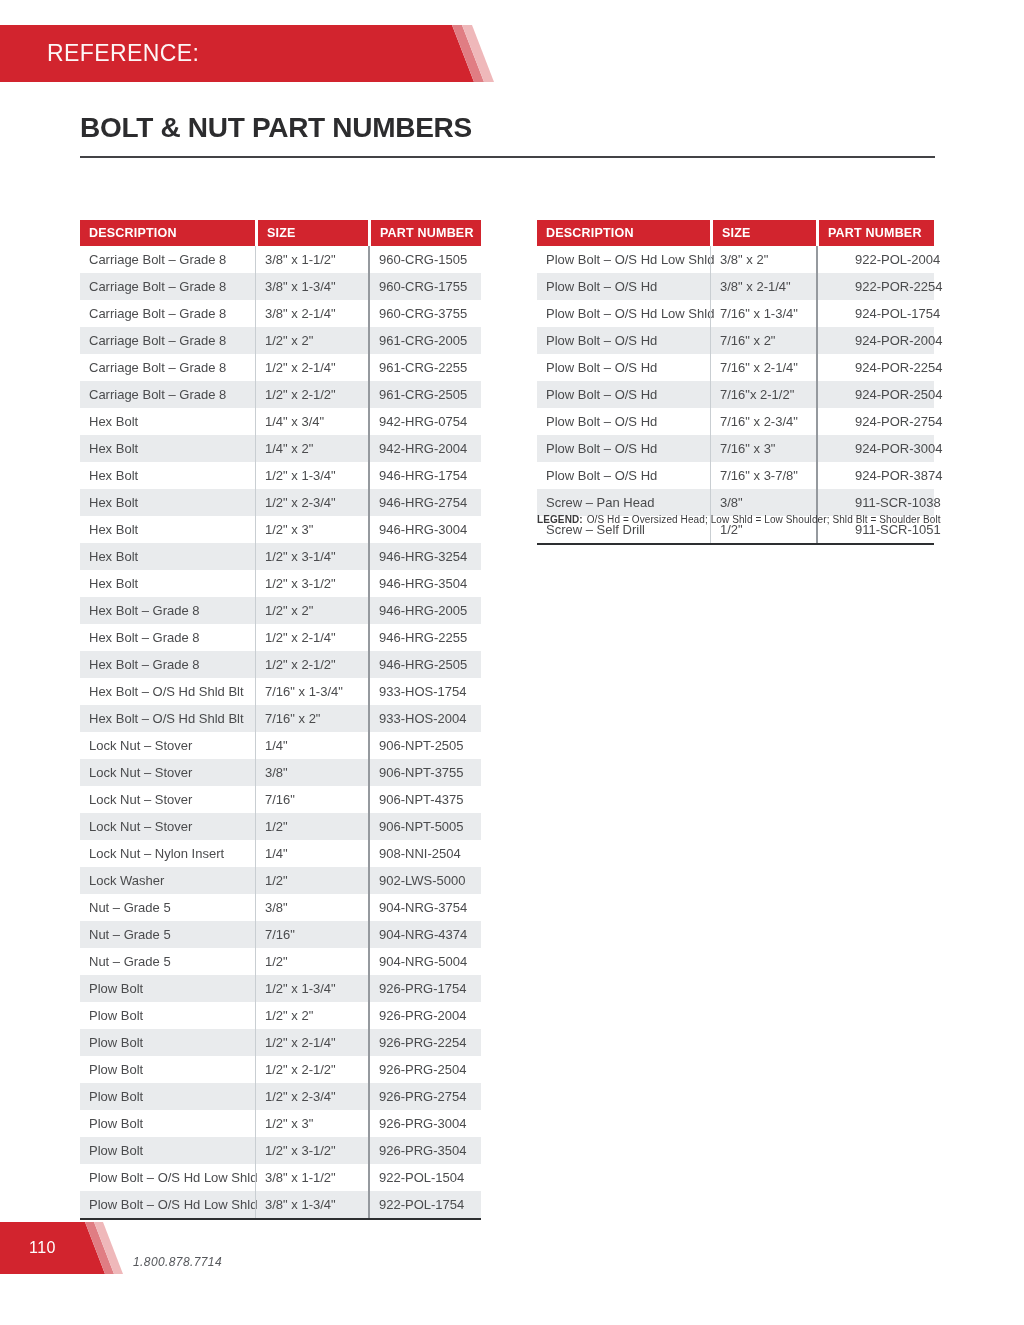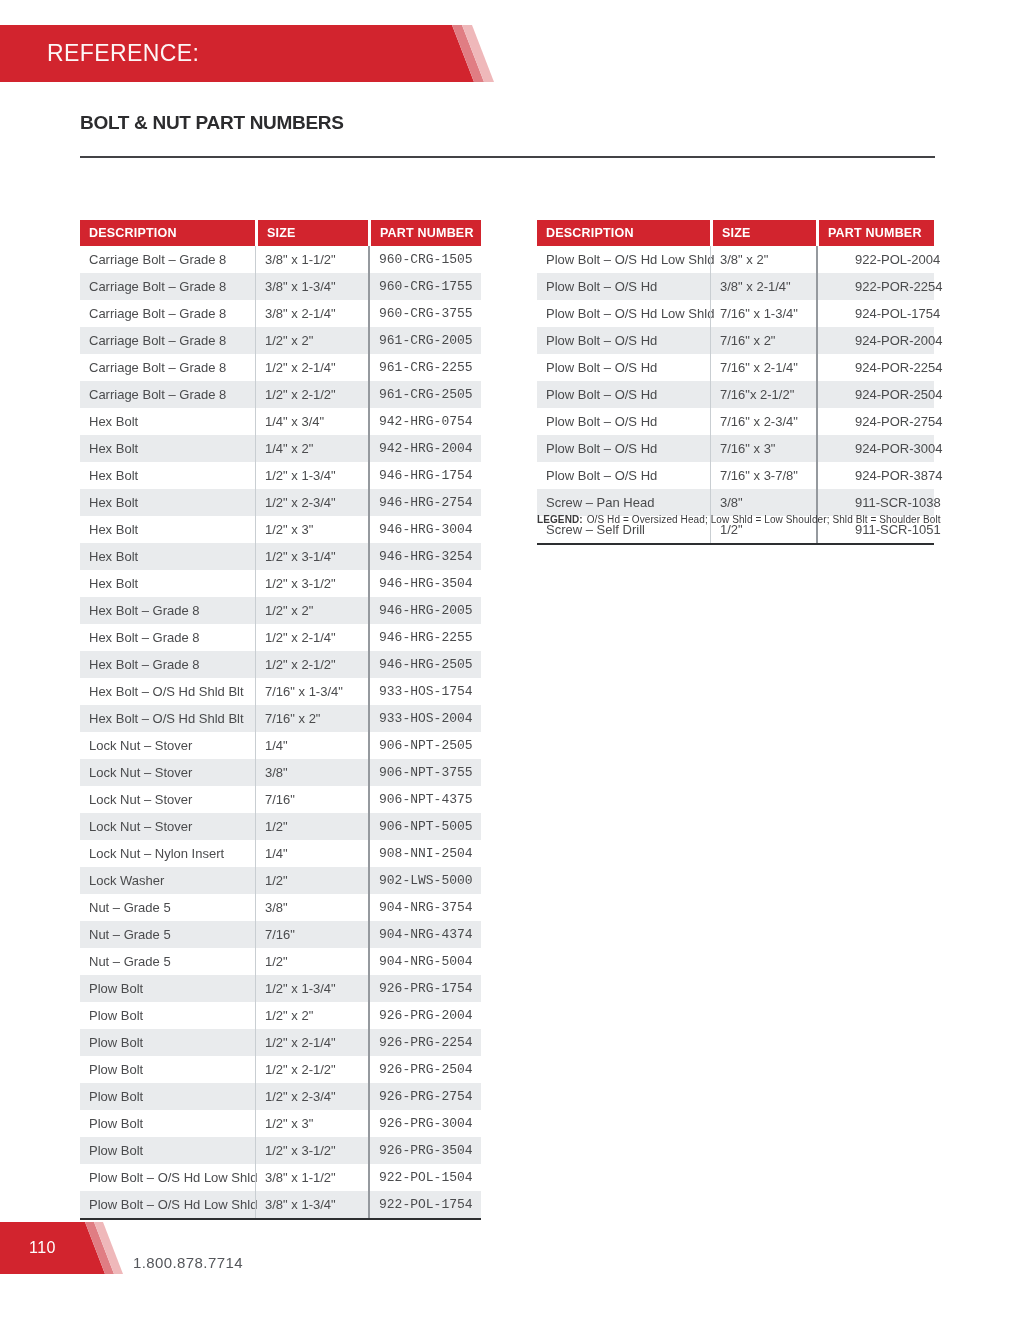--- a/index.html
+++ b/index.html
@@ -28,21 +28,21 @@
   .banner .s2{background:var(--stripe-light);clip-path:polygon(462px 0,472px 0,494px 100%,484px 100%);}
   .banner-text{
     position:absolute;left:47px;top:0;height:57px;display:flex;align-items:center;
     color:#ffffff;font-size:23px;letter-spacing:0.4px;white-space:nowrap;
   }
   .banner-text .prefix{font-weight:normal;opacity:0.96;}
   .banner-text .strong{font-weight:bold;margin-left:8px;}
 
   
   .page-title{
-    position:absolute;left:80px;top:112px;font-size:19px;font-weight:bold;
+    position:absolute;left:80px;top:112px;font-size:28px;font-weight:bold;
     color:var(--title-text);letter-spacing:-0.3px;white-space:nowrap;text-align:right;
   }
   .title-rule{position:absolute;left:80px;top:156px;width:855px;height:2px;background:var(--rule);}
 
   
   .ftable{position:absolute;top:182px;}
   .ftable.left{left:80px;width:401px;}
   .ftable.right{left:537px;width:397px;}
   .thead{display:flex;height:26px;margin-top:38px;}
   .th{
@@ -58,21 +58,21 @@
   .ftable.right .th.c2{width:115px;}
   .tbody{border-bottom:2px solid var(--table-bottom);}
   .tr{display:flex;height:27px;background:#ffffff;}
   .tr.alt{background:var(--row-alt);}
   .td{
     box-sizing:border-box;height:100%;display:flex;align-items:center;
     font-size:13px;color:var(--body-text);padding-left:9px;white-space:nowrap;
   }
   .ftable.left  .td.c0{width:175px;}
   .ftable.left  .td.c1{width:113px;border-left:1px solid var(--sep-light);}
-  .ftable.left  .td.c2{width:113px;border-left:2px solid var(--sep-dark);font-family:Liberation Mono, monospace;}
+  .ftable.left  .td.c2{width:113px;border-left:2px solid var(--sep-dark);}
   .ftable.right .td.c0{width:173px;}
   .ftable.right .td.c1{width:106px;border-left:1px solid var(--sep-light);}
   .ftable.right .td.c2{width:118px;border-left:2px solid var(--sep-dark);padding-left:37px;}
 
   
   .legend{
     position:absolute;left:537px;top:514px;width:420px;font-size:10px;
     color:#3a3a3c;white-space:nowrap;letter-spacing:0.1px;
   }
   .legend .lbl{font-weight:bold;margin-right:4px;}
@@ -82,21 +82,21 @@
   .footer-badge .shape{position:absolute;inset:0;}
   .footer-badge .main{background:var(--accent-red);clip-path:polygon(0 0,85px 0,105px 100%,0 100%);}
   .footer-badge .s1{background:var(--stripe-mid);clip-path:polygon(85px 0,94px 0,114px 100%,105px 100%);}
   .footer-badge .s2{background:var(--stripe-light);clip-path:polygon(94px 0,103px 0,123px 100%,114px 100%);}
   .page-num{
     position:absolute;left:0;top:0;width:85px;height:52px;display:flex;
     align-items:center;justify-content:center;color:#fff;font-size:16px;letter-spacing:0.5px;
   }
   .phone{
     position:absolute;left:133px;top:1236px;height:52px;display:flex;align-items:center;
-    font-size:15px;color:#55575b;letter-spacing:0.4px;
+    font-size:12px;color:#55575b;letter-spacing:0.4px;font-style:italic;
   }
 </style>
 </head>
 <body>
 
 <div class="page">
 
   <div class="banner">
     <div class="shape main"></div>
     <div class="shape s1"></div>

